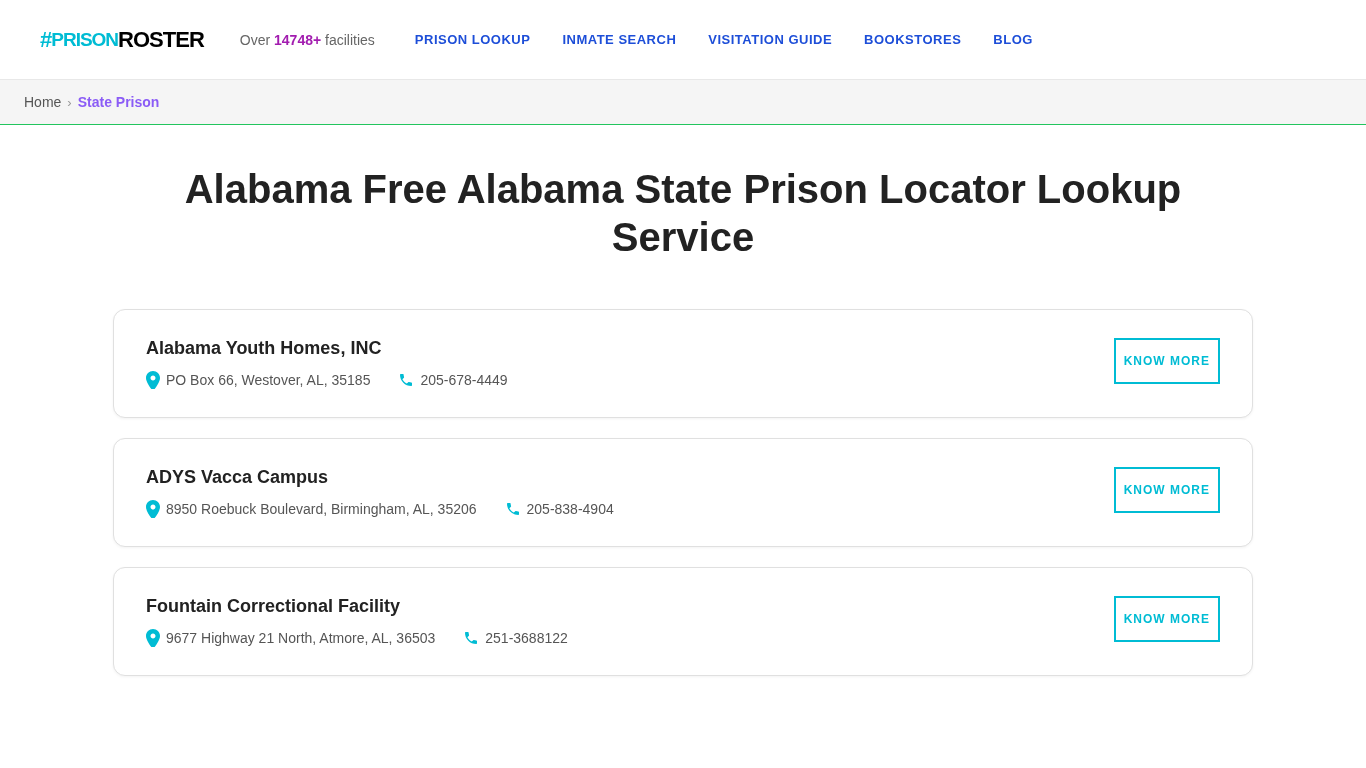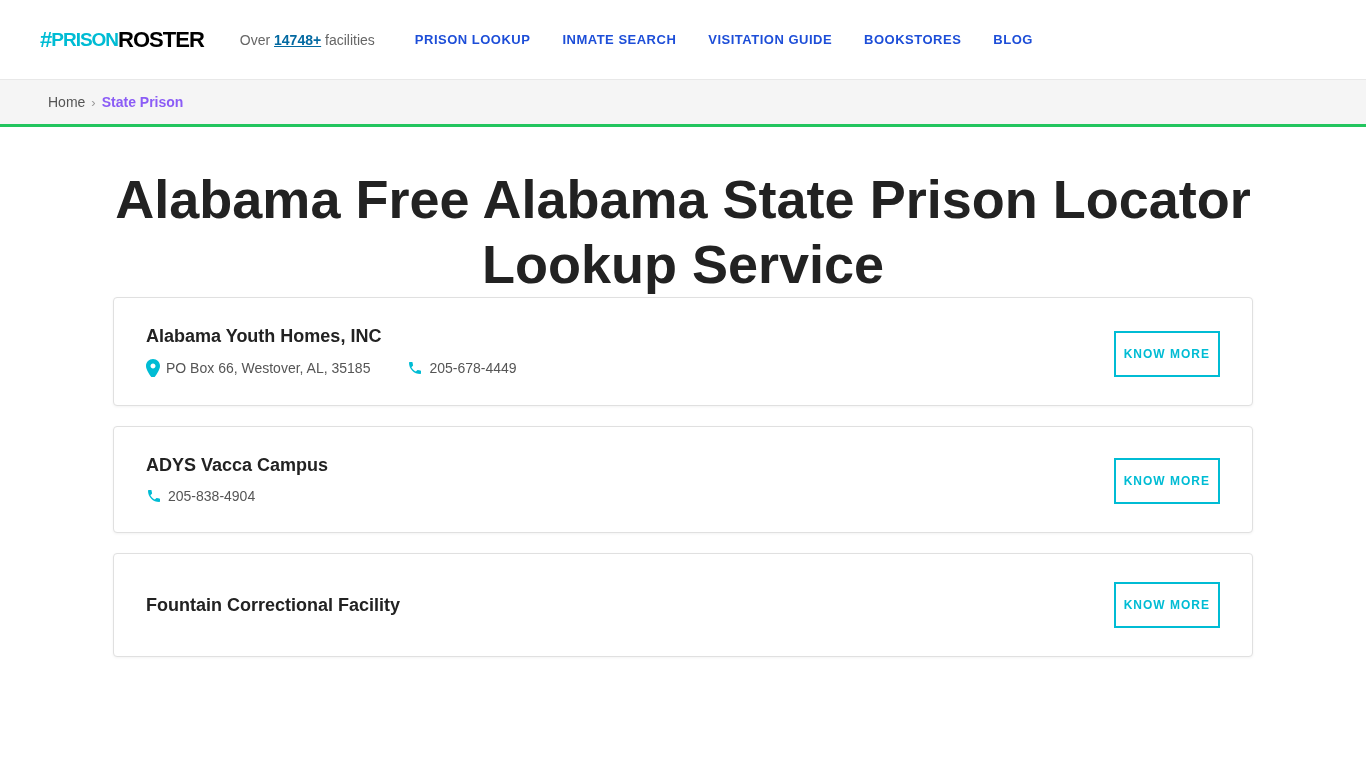--- a/index.html
+++ b/index.html
@@ -54,23 +54,22 @@
     }
 
     .facilities-text {
       font-size: 14px;
       color: #666;
       margin-right: 40px;
       white-space: nowrap;
     }
 
     .facilities-text strong {
-      color: #0369a1;
+      color: #a21caf;
       font-weight: 800;
-      text-decoration: underline;
     }
 
     nav {
       display: flex;
       align-items: center;
       gap: 32px;
       flex: 1;
     }
 
     .nav-link {
@@ -78,23 +77,23 @@
       font-weight: 700;
       color: #1d4ed8;
       text-decoration: none;
       letter-spacing: 0.5px;
       cursor: pointer;
       text-transform: uppercase;
     }
 
     
     .breadcrumb-bar {
-      padding: 14px 48px;
+      padding: 14px 24px;
       background: #f5f5f5;
-      border-bottom: 3px solid #22c55e;
+      border-bottom: 1px solid #22c55e;
     }
 
     .breadcrumb {
       display: flex;
       align-items: center;
       gap: 6px;
       font-size: 14px;
     }
 
     .breadcrumb-home {
@@ -114,54 +113,55 @@
 
     
     main {
       max-width: 1180px;
       margin: 0 auto;
       padding: 40px 20px;
     }
 
     .page-title {
       text-align: center;
-      font-size: 54px;
+      font-size: 40px;
       font-weight: 800;
       color: #222;
       line-height: 1.2;
+      margin-bottom: 48px;
     }
 
     
     .facility-card {
       background: #ffffff;
       border: 1px solid #e0e0e0;
-      border-radius: 4px;
+      border-radius: 12px;
       padding: 28px 32px;
       margin-bottom: 20px;
       display: flex;
-      align-items: flex-end;
+      align-items: flex-start;
       justify-content: space-between;
       box-shadow: 0 1px 3px rgba(0,0,0,0.05);
     }
 
     .facility-info {
       flex: 1;
     }
 
     .facility-name {
       font-size: 18px;
       font-weight: 700;
       color: #222;
       margin-bottom: 12px;
     }
 
     .facility-details {
       display: flex;
       align-items: center;
-      gap: 37px;
+      gap: 28px;
       flex-wrap: wrap;
     }
 
     .facility-address,
     .facility-phone {
       display: flex;
       align-items: center;
       gap: 6px;
       font-size: 14px;
       color: #555;
@@ -253,33 +253,59 @@
         </div>
       </div>
     </div>
     <button class="know-more-btn">KNOW MORE</button>
   </div>
 
   <div class="facility-card">
     <div class="facility-info">
       <div class="facility-name">ADYS Vacca Campus</div>
       <div class="facility-details">
+        <div class="facility-address">
+          <span class="detail-icon pin-icon">
+            <svg width="14" height="18" viewBox="0 0 14 18" fill="none" xmlns="http://www.w3.org/2000/svg">
+              <path d="M7 0C3.13 0 0 3.13 0 7c0 5.25 7 13 7 13s7-7.75 7-13c0-3.87-3.13-7-7-7zm0 9.5C5.62 9.5 4.5 8.38 4.5 7S5.62 4.5 7 4.5 9.5 5.62 9.5 7 8.38 9.5 7 9.5z" fill="#00bcd4"></path>
+            </svg>
+          </span>
+          <span>8950 Roebuck Boulevard, Birmingham, AL, 35206</span>
+        </div>
         <div class="facility-phone">
           <span class="detail-icon phone-icon">
             <svg width="16" height="16" viewBox="0 0 24 24" fill="none" xmlns="http://www.w3.org/2000/svg">
               <path d="M6.6 10.8c1.4 2.8 3.8 5.1 6.6 6.6l2.2-2.2c.3-.3.7-.4 1-.2 1.1.4 2.3.6 3.6.6.6 0 1 .4 1 1V20c0 .6-.4 1-1 1-9.4 0-17-7.6-17-17 0-.6.4-1 1-1h3.5c.6 0 1 .4 1 1 0 1.3.2 2.5.6 3.6.1.3 0 .7-.2 1L6.6 10.8z" fill="#00bcd4"></path>
             </svg>
           </span>
           <span>205-838-4904</span>
         </div>
       </div>
     </div>
     <button class="know-more-btn">KNOW MORE</button>
   </div>
 
   <div class="facility-card">
     <div class="facility-info">
       <div class="facility-name">Fountain Correctional Facility</div>
+      <div class="facility-details">
+        <div class="facility-address">
+          <span class="detail-icon pin-icon">
+            <svg width="14" height="18" viewBox="0 0 14 18" fill="none" xmlns="http://www.w3.org/2000/svg">
+              <path d="M7 0C3.13 0 0 3.13 0 7c0 5.25 7 13 7 13s7-7.75 7-13c0-3.87-3.13-7-7-7zm0 9.5C5.62 9.5 4.5 8.38 4.5 7S5.62 4.5 7 4.5 9.5 5.62 9.5 7 8.38 9.5 7 9.5z" fill="#00bcd4"></path>
+            </svg>
+          </span>
+          <span>9677 Highway 21 North, Atmore, AL, 36503</span>
+        </div>
+        <div class="facility-phone">
+          <span class="detail-icon phone-icon">
+            <svg width="16" height="16" viewBox="0 0 24 24" fill="none" xmlns="http://www.w3.org/2000/svg">
+              <path d="M6.6 10.8c1.4 2.8 3.8 5.1 6.6 6.6l2.2-2.2c.3-.3.7-.4 1-.2 1.1.4 2.3.6 3.6.6.6 0 1 .4 1 1V20c0 .6-.4 1-1 1-9.4 0-17-7.6-17-17 0-.6.4-1 1-1h3.5c.6 0 1 .4 1 1 0 1.3.2 2.5.6 3.6.1.3 0 .7-.2 1L6.6 10.8z" fill="#00bcd4"></path>
+            </svg>
+          </span>
+          <span>251-3688122</span>
+        </div>
+      </div>
     </div>
     <button class="know-more-btn">KNOW MORE</button>
   </div>
 
 </main>
 
 </body></html>

